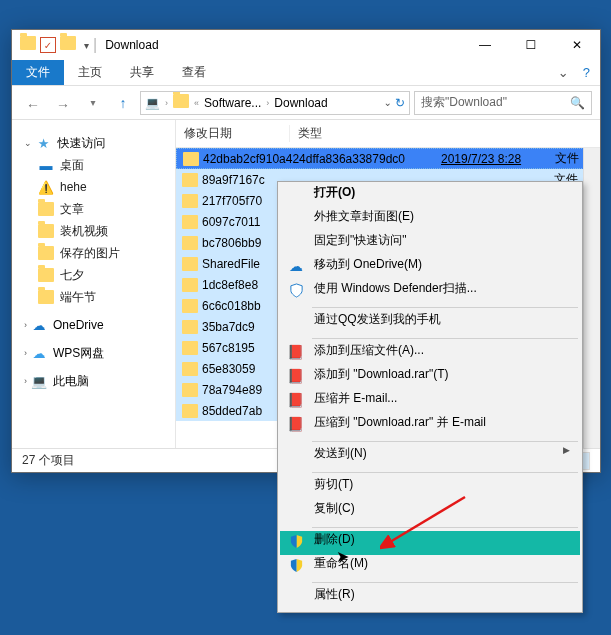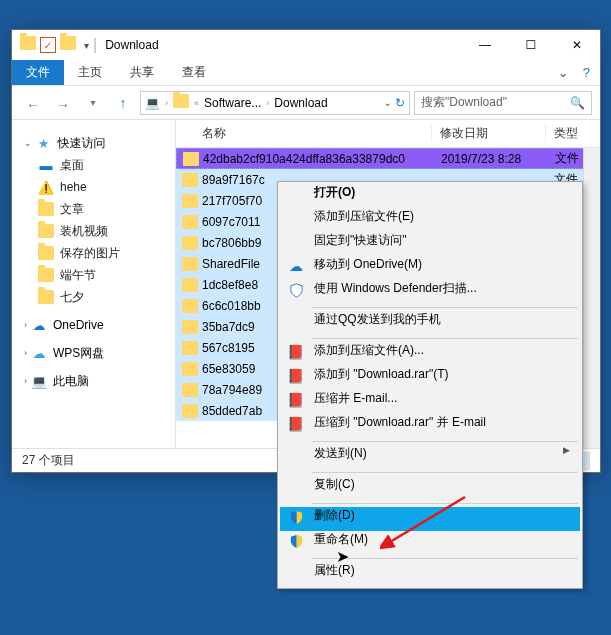--- a/index.html
+++ b/index.html
@@ -30,33 +30,33 @@
   .nav .group .caret { font-size: 9px; color: #555; margin-right: 4px; }
   .nav .nicon { width: 16px; height: 16px; margin-right: 6px; display: inline-flex; align-items: center; justify-content: center; font-size: 13px; }
   .content { flex: 1; display: flex; flex-direction: column; overflow: hidden; }
   .cols { height: 28px; border-bottom: 1px solid #e8e8e8; display: flex; align-items: center; font-size: 12px; color: #333; }
   .cols .c1 { width: 256px; padding-left: 8px; border-right: 1px solid #eee; }
   .cols .c2 { width: 114px; padding-left: 8px; border-right: 1px solid #eee; }
   .cols .c3 { flex: 1; padding-left: 8px; }
   .filelist { flex: 1; overflow: hidden; position: relative; }
   .filelist::after{content:"";position:absolute;right:0;top:0;bottom:0;width:16px;background:#f0f0f0;border-left:1px solid #ddd;}
   .frow { height: 21px; display: flex; align-items: center; font-size: 12px; background: #cce8ff; }
-  .frow.top { background: #8b5cf6; border: 1px dotted #7ab7e8; }
+  .frow.top { background: #3b82f6; border: 1px dotted #7ab7e8; }
   .frow .fc1 { width: 256px; display: flex; align-items: center; padding-left: 6px; gap: 4px; overflow: hidden; white-space: nowrap; }
-  .frow .fc2 { width: 114px; padding-left: 8px; }
+  .frow .fc2 { width: 114px; padding-left: 8px; text-decoration: underline; }
   .frow .fc3 { flex: 1; padding-left: 8px; overflow: hidden; }
   .ficon { width: 16px; height: 14px; background: #ffd86b; border-radius: 1px; position: relative; display: inline-block; flex-shrink: 0; }
   .ficon::before { content: ""; position: absolute; left: 0; top: -3px; width: 7px; height: 3px; background: #ffd86b; border-radius: 1px 1px 0 0; }
   .statusbar { height: 24px; border-top: 1px solid #e0e0e0; display: flex; align-items: center; font-size: 12px; color: #333; padding: 0 10px; gap: 18px; }
   .statusbar .stail { margin-left: auto; display: flex; gap: 2px; }
   .statusbar .stail div { width: 22px; height: 18px; border: 1px solid #ddd; display: flex; align-items: center; justify-content: center; font-size: 10px; }
 
   .ctxmenu { position: absolute; left: 277px; top: 181px; width: 306px; background: #f2f2f2; border: 1px solid #a7a7a7; box-shadow: 3px 3px 6px rgba(0,0,0,.25); font-size: 12px; padding: 2px; }
   .mi { height: 24px; display: flex; padding-left: 34px; position: relative; white-space: nowrap; }
-  .mi.hover { background: #0ea5e9; }
+  .mi.hover { background: #14b8a6; }
   .mi .micon { position: absolute; left: 6px; width: 20px; height: 20px; display: flex; align-items: center; justify-content: center; font-size: 14px; }
   .mi .arrow { margin-left: auto; padding-right: 10px; font-size: 9px; color: #555; }
   .msep { height: 1px; background: #d0d0d0; margin: 3px 2px 3px 32px; }
   .shield { width: 15px; height: 15px; }
 
   .red-arrow { position: absolute; left: 380px; top: 492px; pointer-events: none; }
   .cursor { position: absolute; left: 336px; top: 547px; font-size: 16px; color: #000; pointer-events: none; }
 </style>
 </head>
 <body>
@@ -143,48 +143,47 @@
       <div class="item">
           <span class="nicon">
             <span class="ficon"></span>
           </span>
           <span>保存的图片</span>
         </div>
       <div class="item">
           <span class="nicon">
             <span class="ficon"></span>
           </span>
+          <span>七夕</span>
+        </div>
+      <div class="item">
+          <span class="nicon">
+            <span class="ficon"></span>
+          </span>
           <span>端午节</span>
-        </div>
-      <div class="item">
-          <span class="nicon">
-            <span class="ficon"></span>
-          </span>
-          <span>七夕</span>
         </div>
       <div class="group">
           <span class="caret">›</span>
           <span class="nicon" style="color:#1979ca">☁</span>
           <span>OneDrive</span>
         </div>
       <div class="group">
           <span class="caret">›</span>
           <span class="nicon" style="color:#3aa0ea">☁</span>
           <span>WPS网盘</span>
         </div>
       <div class="group">
           <span class="caret">›</span>
           <span class="nicon">💻</span>
           <span>此电脑</span>
         </div>
     </div>
 
     <div class="content">
       <div class="cols">
-        <div class="c1"><span style="display:inline-block;width:18px"></span><span>名称</span></div>
         <div class="c2">修改日期</div>
         <div class="c3">类型</div>
       </div>
       <div class="filelist" id="filelist">
           <div class="frow top">
             <div class="fc1">
               <span class="ficon"></span>
               <span>42dbab2cf910a424dffa836a33879dc0</span>
             </div>
             <div class="fc2">2019/7/23 8:28</div>
@@ -297,21 +296,21 @@
       <div style="background:#d8ecfb">▦</div>
     </div>
   </div>
 </div>
 
 <div class="ctxmenu">
   <div class="mi">
       <b>打开(O)</b>
     </div>
   <div class="mi">
-      <span>添加到压缩文件(E)</span>
+      <span>外推文章封面图(E)</span>
     </div>
   <div class="mi">
       <span>固定到"快速访问"</span>
     </div>
   <div class="mi">
       <span class="micon" style="color:#1979ca">☁</span>
       <span>移动到 OneDrive(M)</span>
     </div>
   <div class="mi">
       <span class="micon">
@@ -341,20 +340,23 @@
   <div class="mi">
       <span class="micon">📕</span>
       <span>压缩到 "Download.rar" 并 E-mail</span>
     </div>
   <div class="msep"></div>
   <div class="mi">
       <span>发送到(N)</span>
       <span class="arrow">▶</span>
     </div>
   <div class="msep"></div>
+  <div class="mi">
+      <span>剪切(T)</span>
+    </div>
   <div class="mi">
       <span>复制(C)</span>
     </div>
   <div class="msep"></div>
   <div class="mi hover">
       <span class="micon">
         <svg class="shield" viewBox="0 0 16 16">
           <path d="M8 1 L14 3 V8 C14 12 8 15 8 15 V1 Z" fill="#f7cf2e"></path>
           <path d="M8 1 L2 3 V8 C2 12 8 15 8 15 V1 Z" fill="#1979ca"></path>
         </svg>

